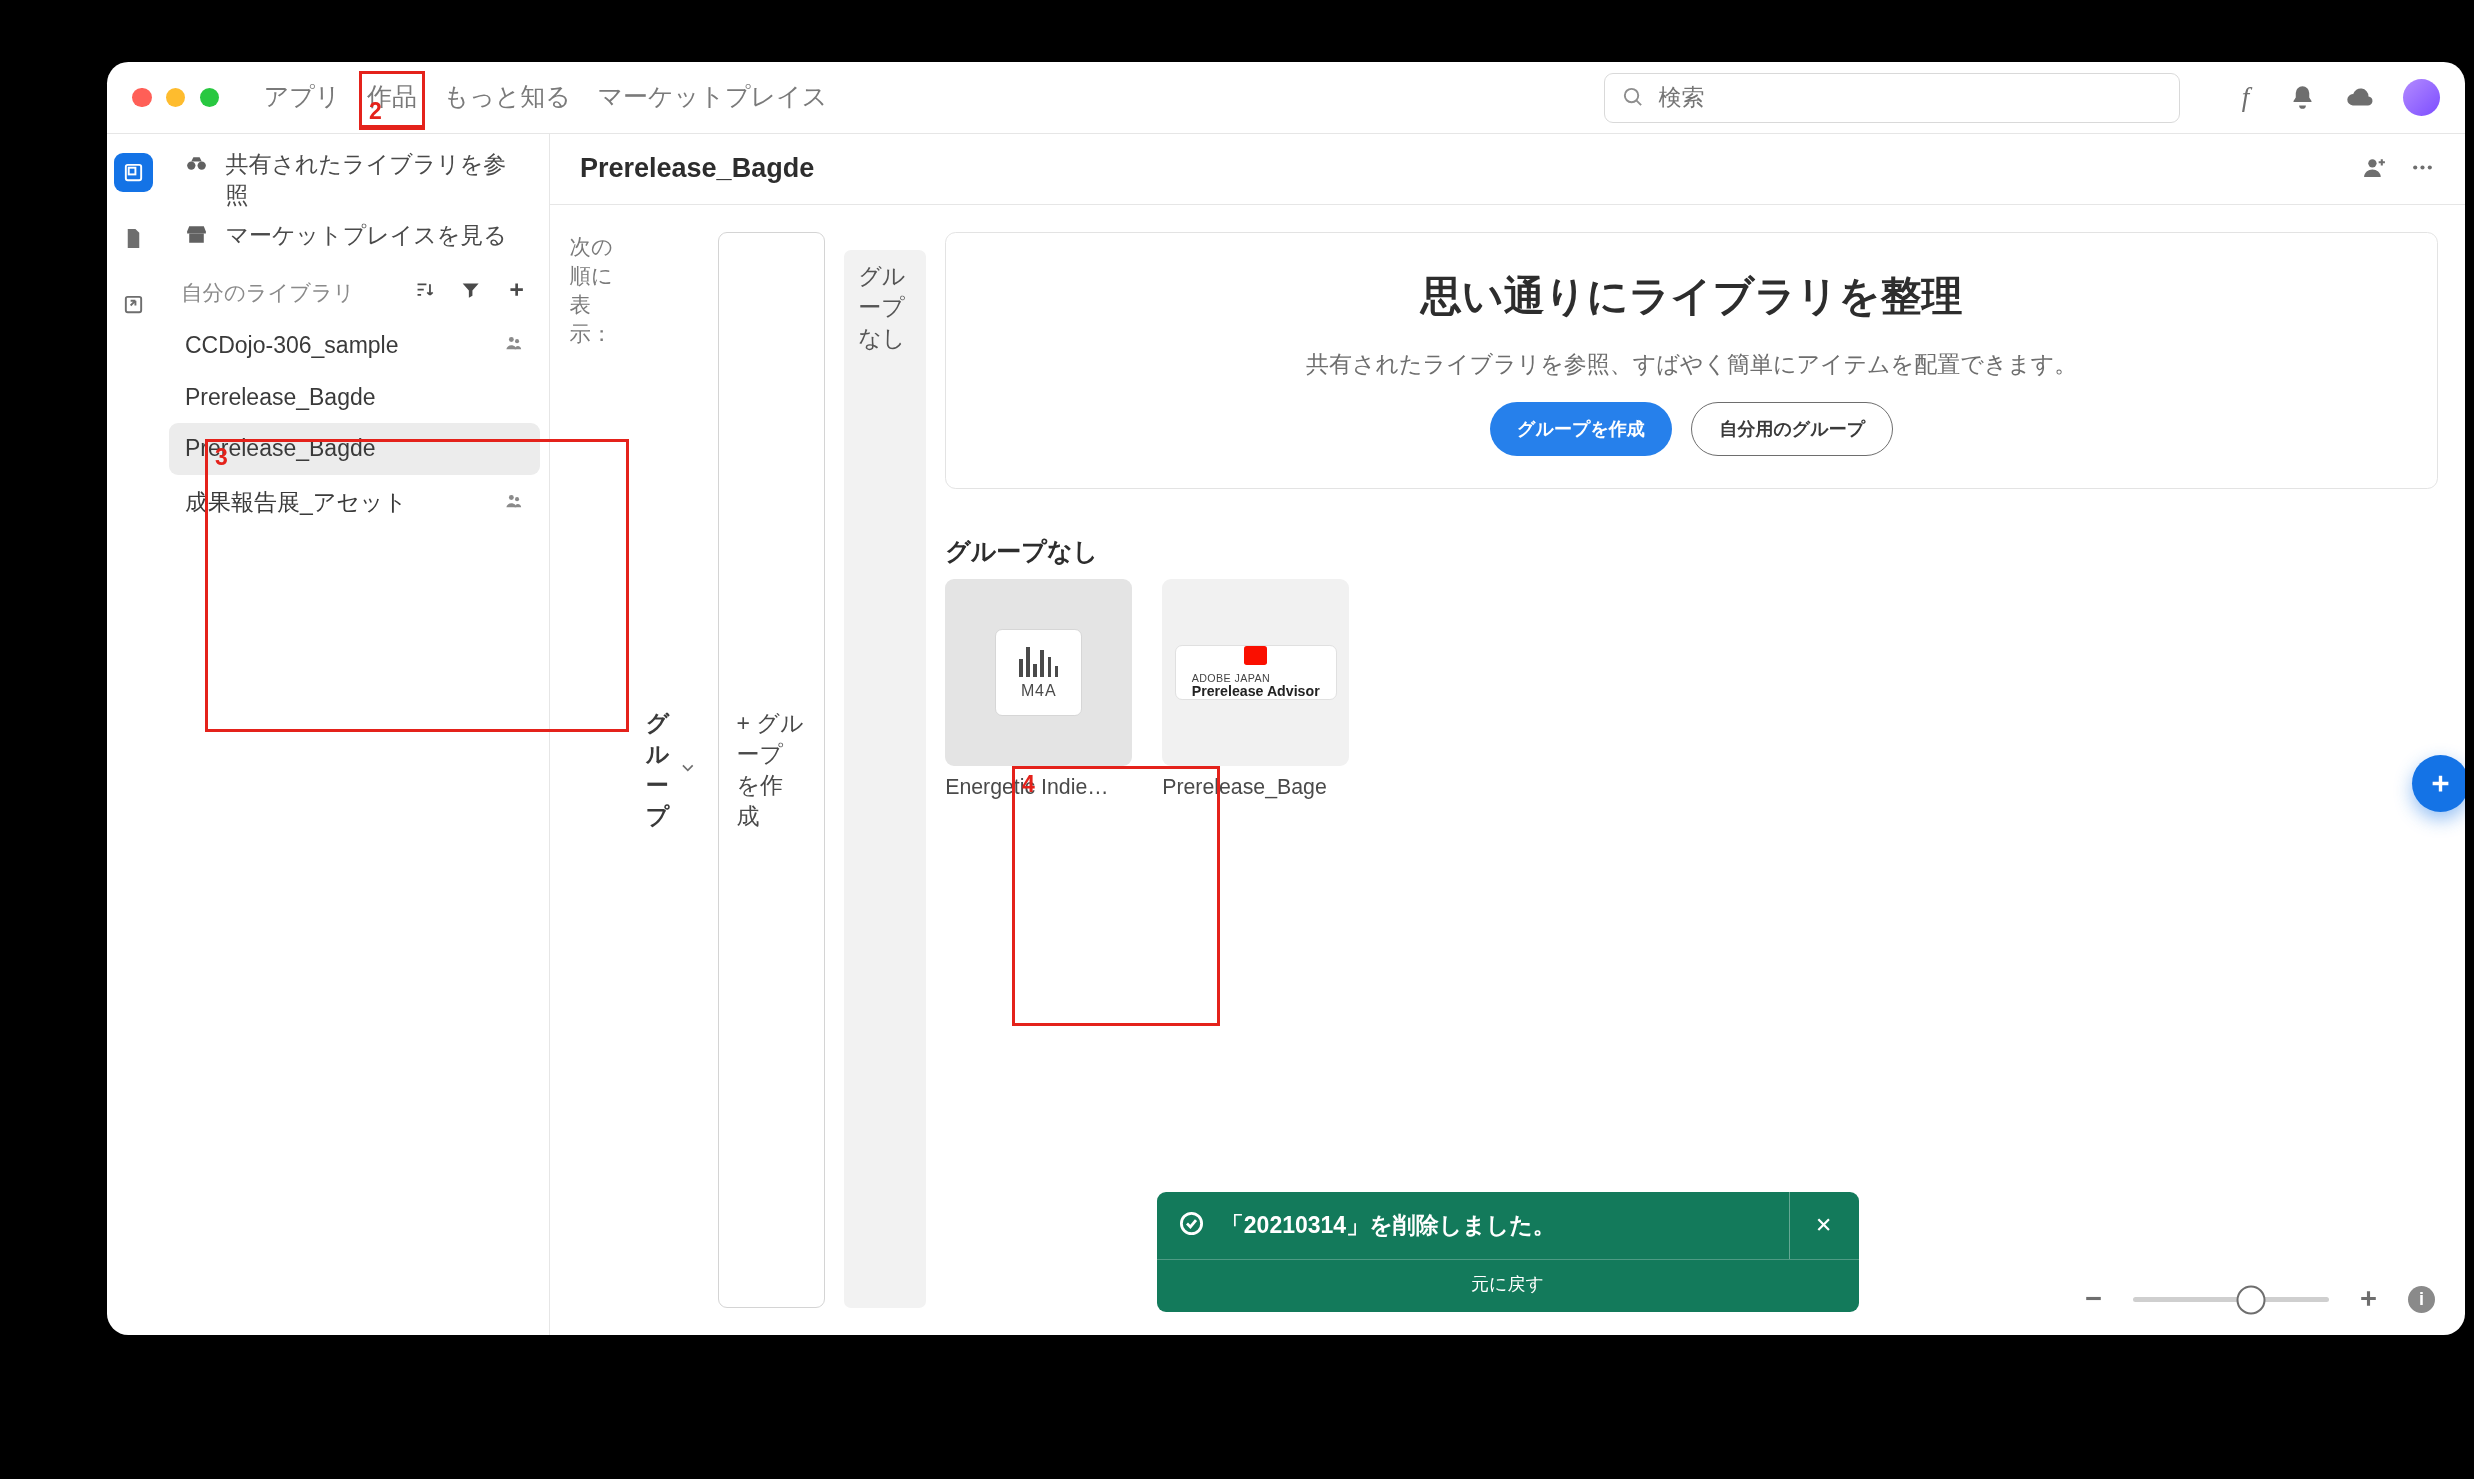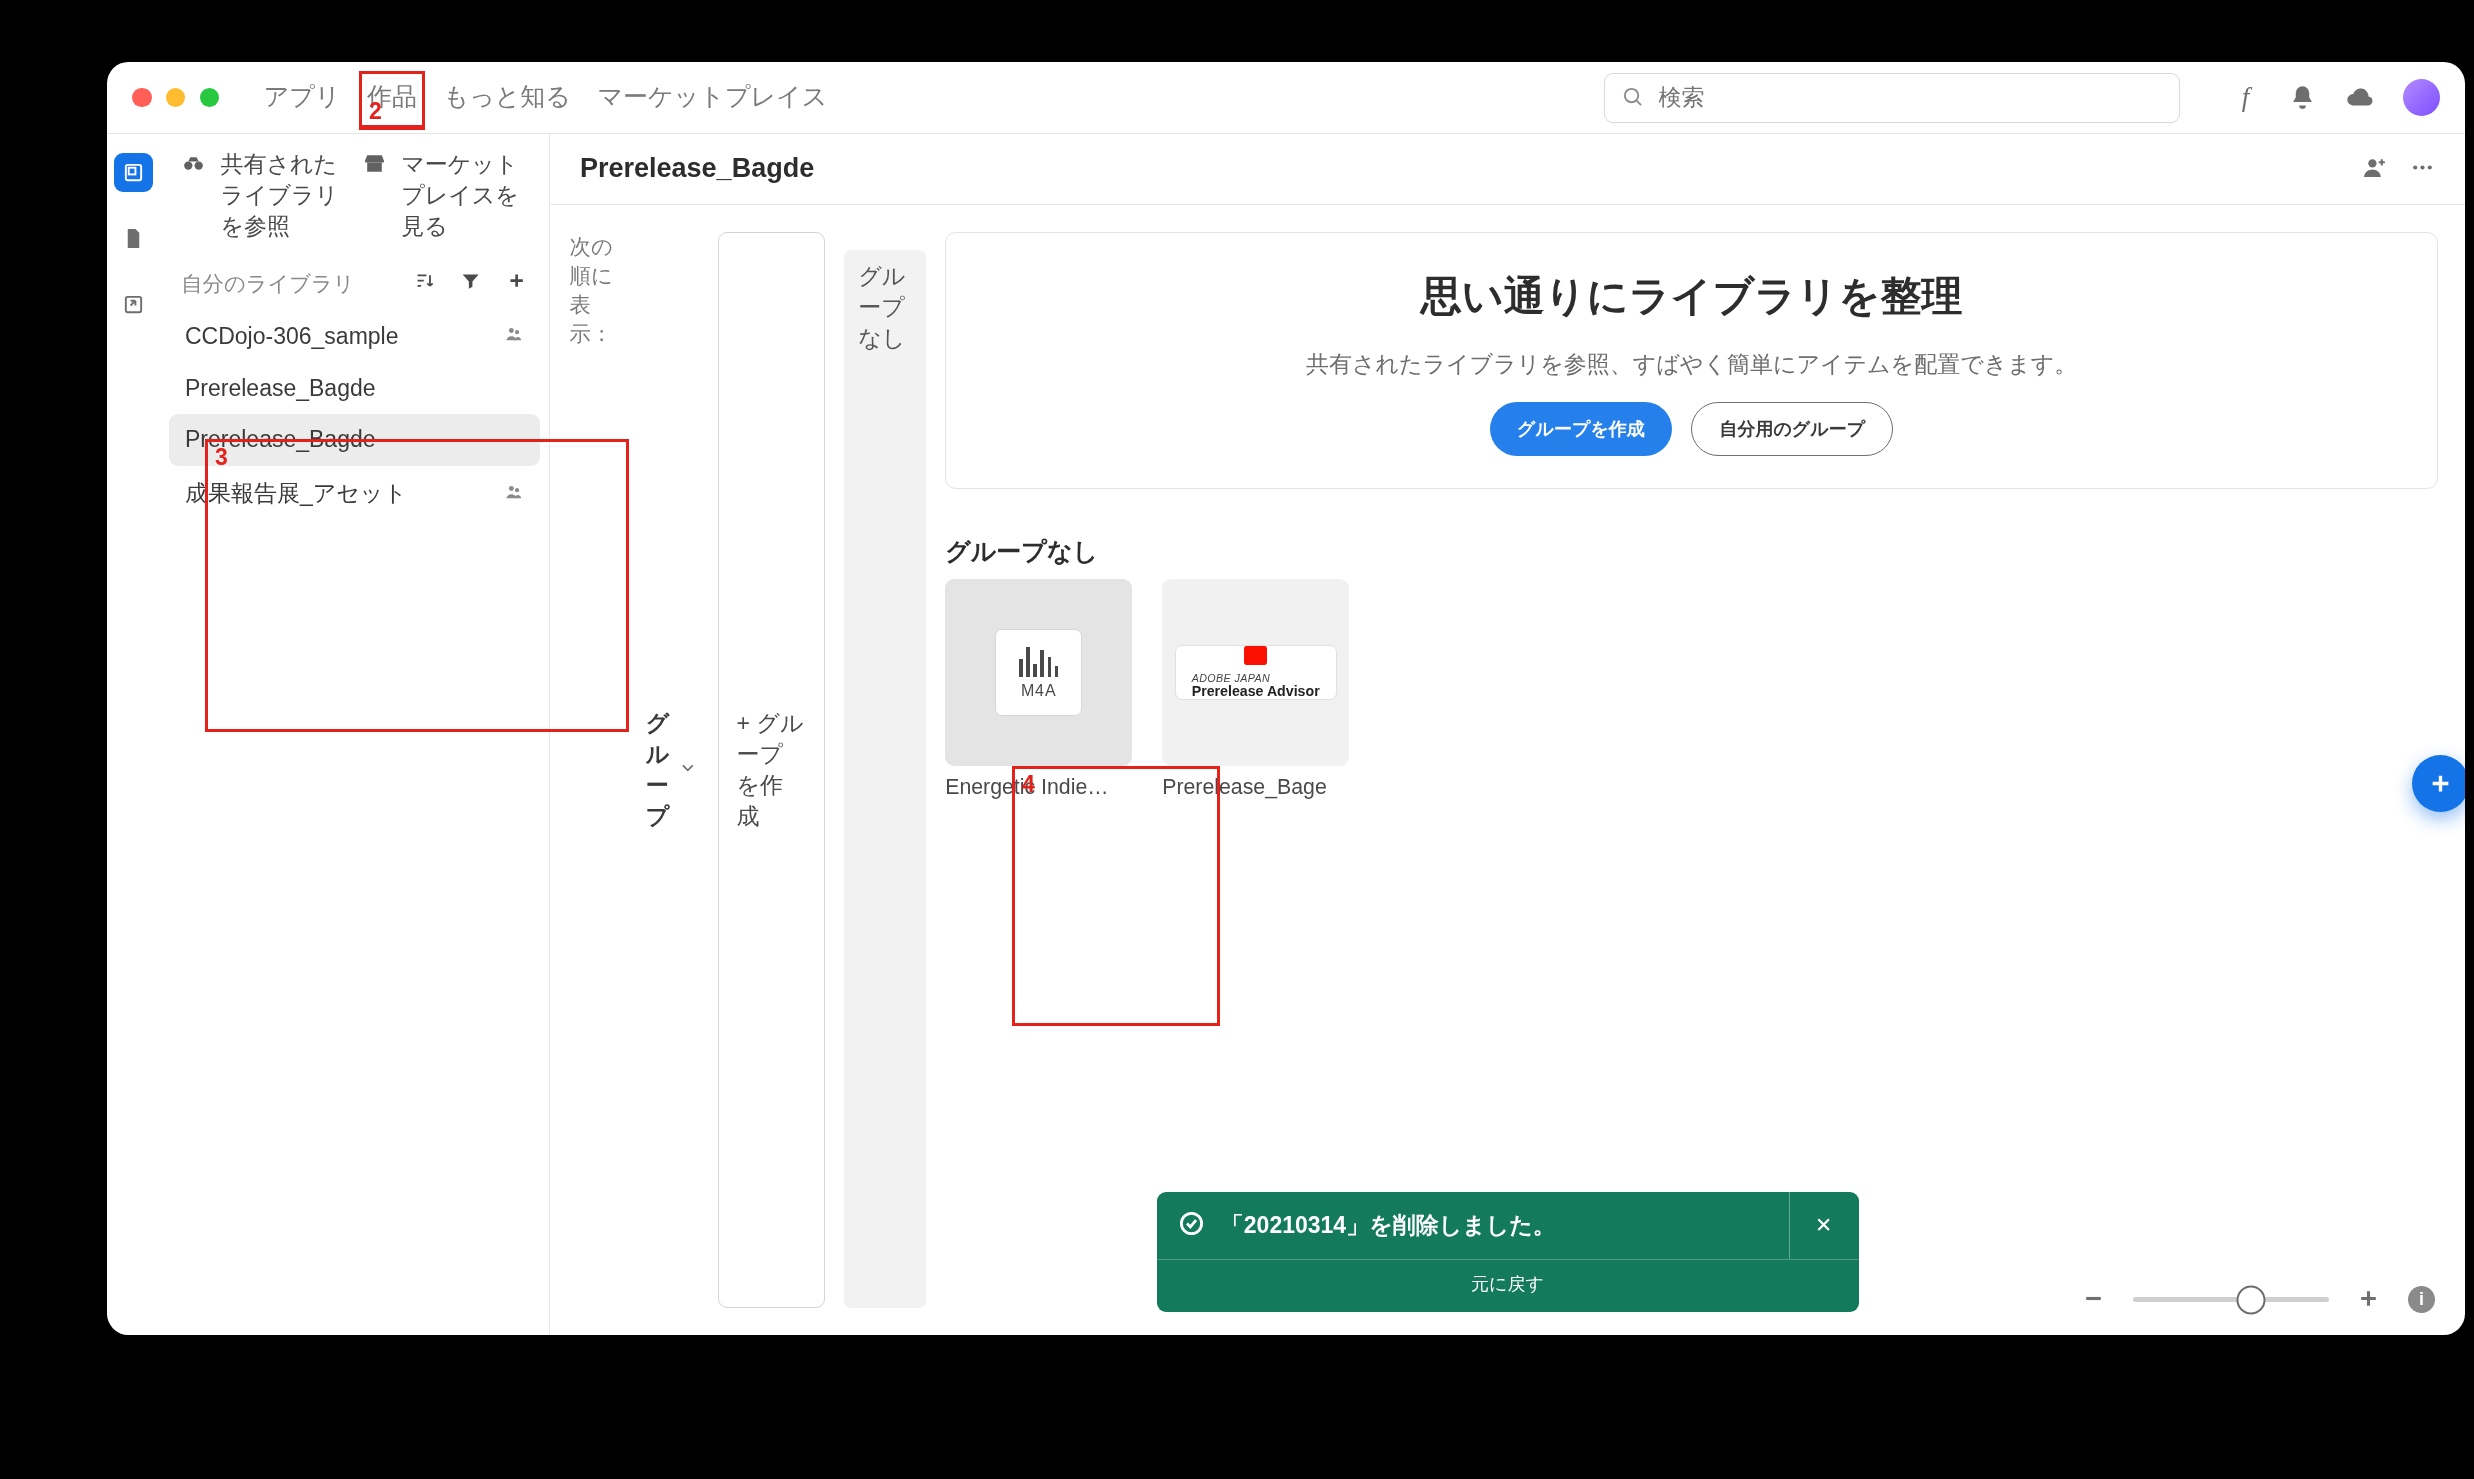--- a/index.html
+++ b/index.html
@@ -39,21 +39,21 @@
   .tb-ico{color:#6e6e6e;width:27px;height:27px;display:flex;align-items:center;justify-content:center;}
   .tb-ico.f{font-style:italic;font-family:Georgia,serif;font-size:27px;}
   .avatar{width:37px;height:37px;border-radius:50%;background:linear-gradient(135deg,#b38bff,#7c4dff);}
   
   .body{position:absolute;top:71px;left:0;right:0;bottom:0;display:flex;}
   .rail{width:53px;display:flex;flex-direction:column;align-items:center;gap:27px;padding-top:19.6px;}
   .rail .ritem{width:39px;height:39px;border-radius:9px;display:flex;align-items:center;justify-content:center;color:#6e6e6e;}
   .rail .ritem.active{background:var(--blue);color:#fff;}
   .rail svg{width:23px;height:23px;}
   .sidebar{width:389px;border-right:0.9px solid var(--border);display:flex;flex-direction:column;}
-  .side-top{padding:16px 21.3px 9px;display:flex;flex-direction:row;gap:9px;}
+  .side-top{padding:16px 21.3px 9px;display:flex;flex-direction:column;gap:9px;}
   .side-row{display:flex;gap:14.2px;align-items:flex-start;color:#4a4a4a;font-size:23px;line-height:1.35;}
   .side-row .ico{width:30px;display:flex;justify-content:center;color:#616161;margin-top:1.8px;}
   .side-row .ico svg{width:25px;height:25px;}
   .side-hdr{display:flex;align-items:center;justify-content:space-between;padding:18px 21.3px 7.1px;color:#8a8a8a;font-size:21.3px;}
   .side-tools{display:flex;gap:25px;color:#4a4a4a;}
   .side-tools svg{width:21.3px;height:21.3px;}
   .lib-list{padding:5.3px 9px 0;}
   .lib-item{display:flex;align-items:center;justify-content:space-between;padding:12.4px 16px;border-radius:9px;color:#3a3a3a;font-size:23px;}
   .lib-item.sel{background:#ececec;}
   .lib-item .shared svg{width:19.6px;height:19.6px;color:#8a8a8a;}
@@ -83,21 +83,21 @@
   .card{width:187px;display:flex;flex-direction:column;gap:9px;}
   .thumb{width:187px;height:187px;border-radius:9px;background:#f1f1f1;display:flex;align-items:center;justify-content:center;}
   .thumb.sel{background:#e4e4e4;}
   .thumb-inner{width:85px;height:85px;border-radius:7.1px;background:#fff;border:0.9px solid #d6d6d6;display:flex;flex-direction:column;align-items:center;justify-content:center;gap:5.3px;}
   .thumb-inner .bars{display:flex;gap:3.6px;align-items:flex-end;height:32px;}
   .thumb-inner .bars span{display:block;width:3.6px;background:#4a4a4a;}
   .thumb-inner .lbl2{font-size:16px;color:#4a4a4a;letter-spacing:0.9px;}
   .thumb-inner.adobe{width:160px;height:53px;background:#fff;border:0.9px solid #e0e0e0;display:flex;align-items:center;gap:7.1px;justify-content:center;}
   .adobe-logo{width:23px;height:23px;background:#fa0f00;display:inline-block;border-radius:2.7px;position:relative;}
   .adobe-text{display:flex;flex-direction:column;line-height:1.05;}
-  .adobe-text .s{font-size:10.7px;color:#444;letter-spacing:0.4px;font-style:italic;}
+  .adobe-text .s{font-size:10.7px;color:#444;letter-spacing:0.4px;}
   .adobe-text .b{font-size:14.2px;font-weight:700;color:#222;}
   .card .name{color:#4a4a4a;font-size:21.3px;white-space:nowrap;overflow:hidden;text-overflow:ellipsis;}
   
   .toast{position:absolute;left:50%;transform:translateX(-50%);bottom:23px;width:702px;background:#137a5b;color:#fff;border-radius:9px;display:flex;flex-direction:column;overflow:hidden;}
   .toast-top{display:flex;align-items:center;gap:16px;padding:18px 21.3px;}
   .toast-top .msg{font-size:23px;font-weight:600;flex:1;}
   .toast-top .close{border-left:0.9px solid rgba(255,255,255,.35);align-self:stretch;display:flex;align-items:center;justify-content:center;width:69px;margin:-18px -21.3px -18px 0;}
   .toast-bottom{display:flex;justify-content:center;padding:12.4px 0 16px;border-top:0.9px solid rgba(255,255,255,.25);font-size:18px;}
   
   .zoom{position:absolute;right:30px;bottom:21.3px;display:flex;align-items:center;gap:27px;color:#6e6e6e;}

